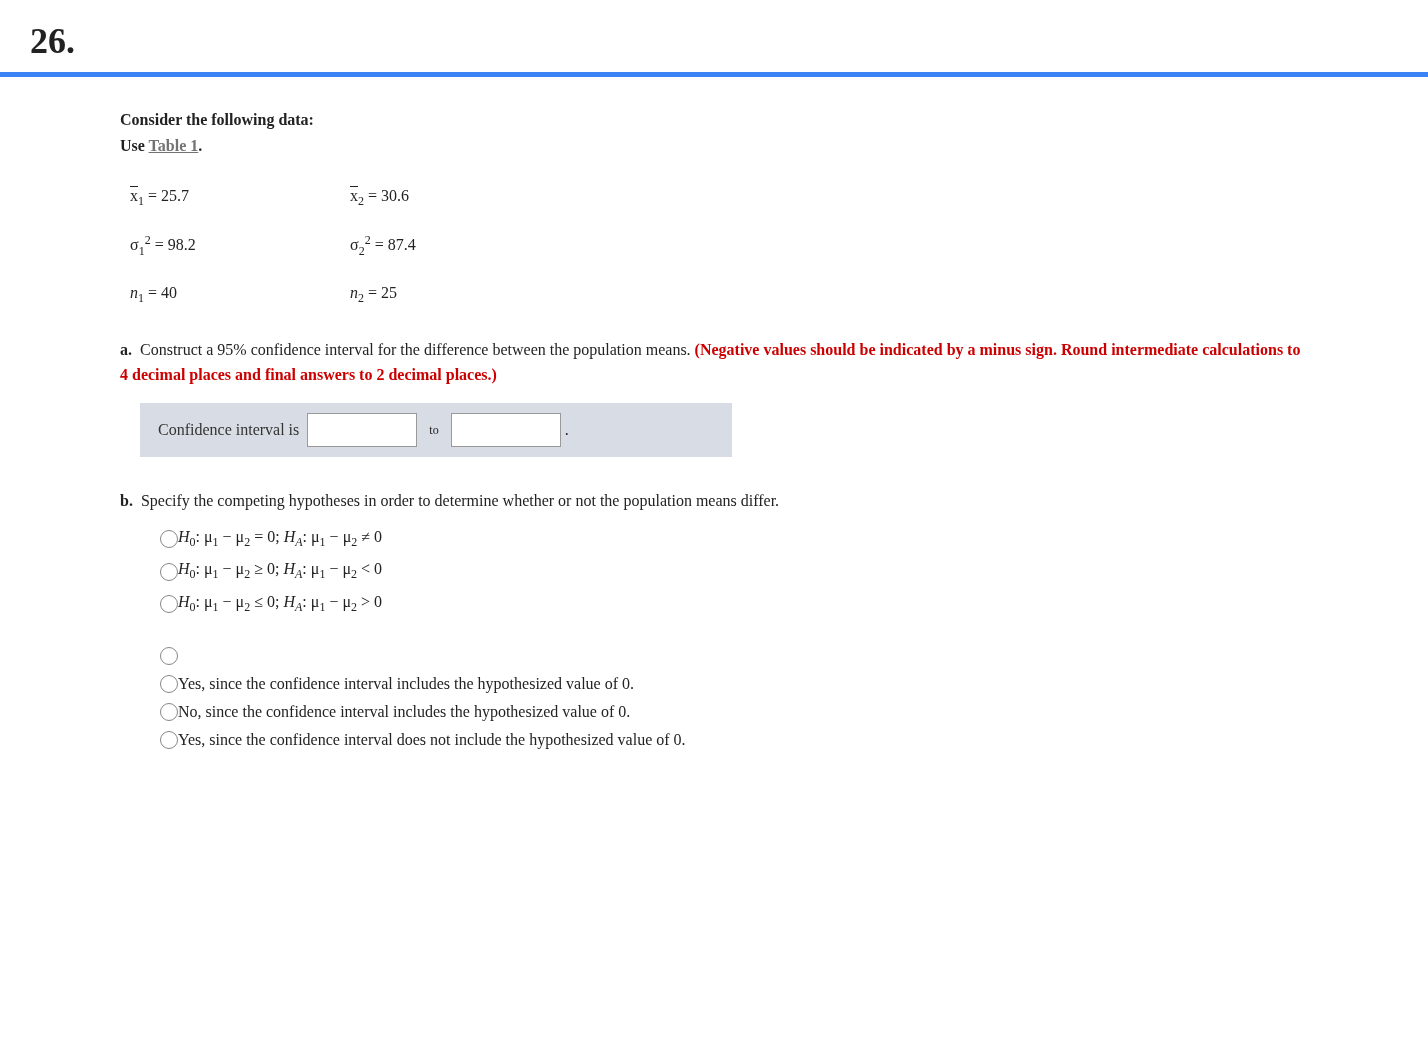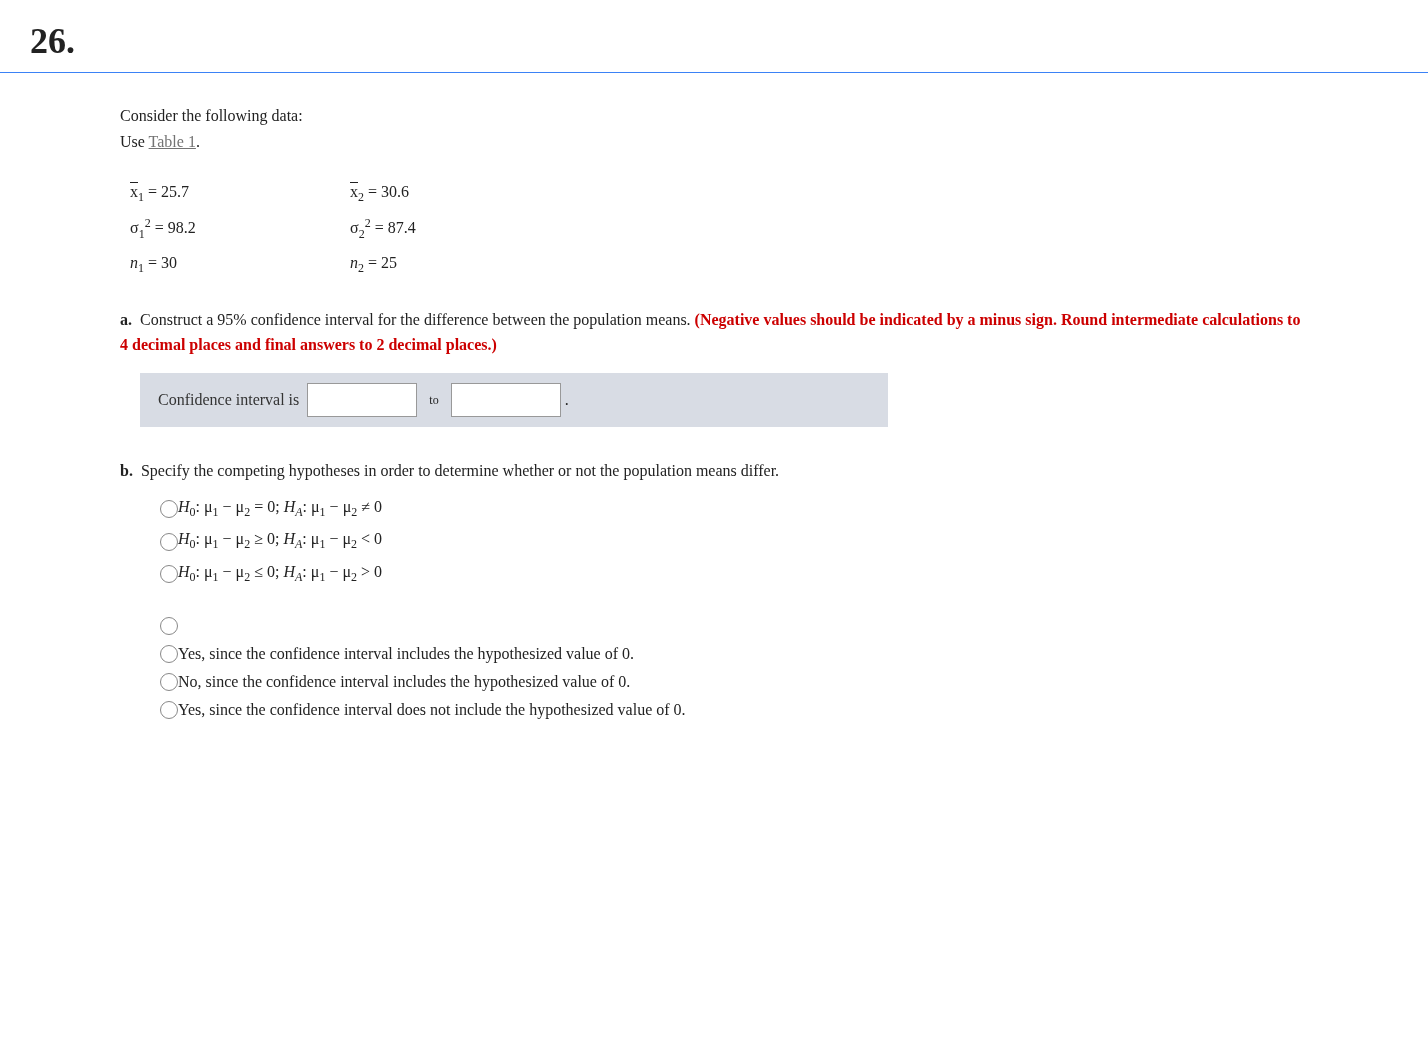--- a/index.html
+++ b/index.html
@@ -6,42 +6,43 @@
     body {
       font-family: Georgia, 'Times New Roman', serif;
       font-size: 16px;
       color: #222;
       background: #fff;
       width: 1428px;
       min-height: 1060px;
     }
     .page-header {
       padding: 20px 30px 10px 30px;
-      border-bottom: 1px solid #3b82f6;
+      border-bottom: 5px solid #3b82f6;
     }
     .question-number {
       font-size: 36px;
       font-weight: bold;
       color: #222;
     }
     .content {
       padding: 30px 120px 40px 120px;
     }
     .intro-text {
       margin-bottom: 24px;
       line-height: 1.6;
+      font-weight: bold;
     }
     .intro-text a {
       color: #737373;
       text-decoration: underline;
     }
     .data-grid {
       display: grid;
       grid-template-columns: 220px 220px;
-      row-gap: 4px;
+      row-gap: 17px;
       margin-bottom: 28px;
       margin-left: 10px;
     }
     .data-cell {
       font-size: 16px;
       line-height: 1.8;
     }
     .overline {
       text-decoration: overline;
     }
@@ -53,21 +54,21 @@
       color: #cc0000;
       font-weight: bold;
     }
     .ci-row {
       display: flex;
       align-items: center;
       background: #d8dce4;
       padding: 10px 18px;
       margin-top: 16px;
       margin-left: 20px;
-      width: 748px;
+      width: 592px;
       gap: 0;
     }
     .ci-label {
       font-size: 16px;
       color: #333;
       margin-right: 8px;
       white-space: nowrap;
     }
     .ci-input {
       width: 110px;
@@ -144,21 +145,21 @@
       σ<sub>1</sub><sup>2</sup>
       <span>= 98.2</span>
     </div>
     <div class="data-cell">
       σ<sub>2</sub><sup>2</sup>
       <span>= 87.4</span>
     </div>
 
     <div class="data-cell">
       <i>n</i><sub>1</sub>
-      <span>= 30</span>
+      <span>= 40</span>
     </div>
     <div class="data-cell">
       <i>n</i><sub>2</sub>
       <span>= 25</span>
     </div>
   </div>
 
   <div class="part-block">
     <div class="part-header">
       <span class="part-label">a.</span>

